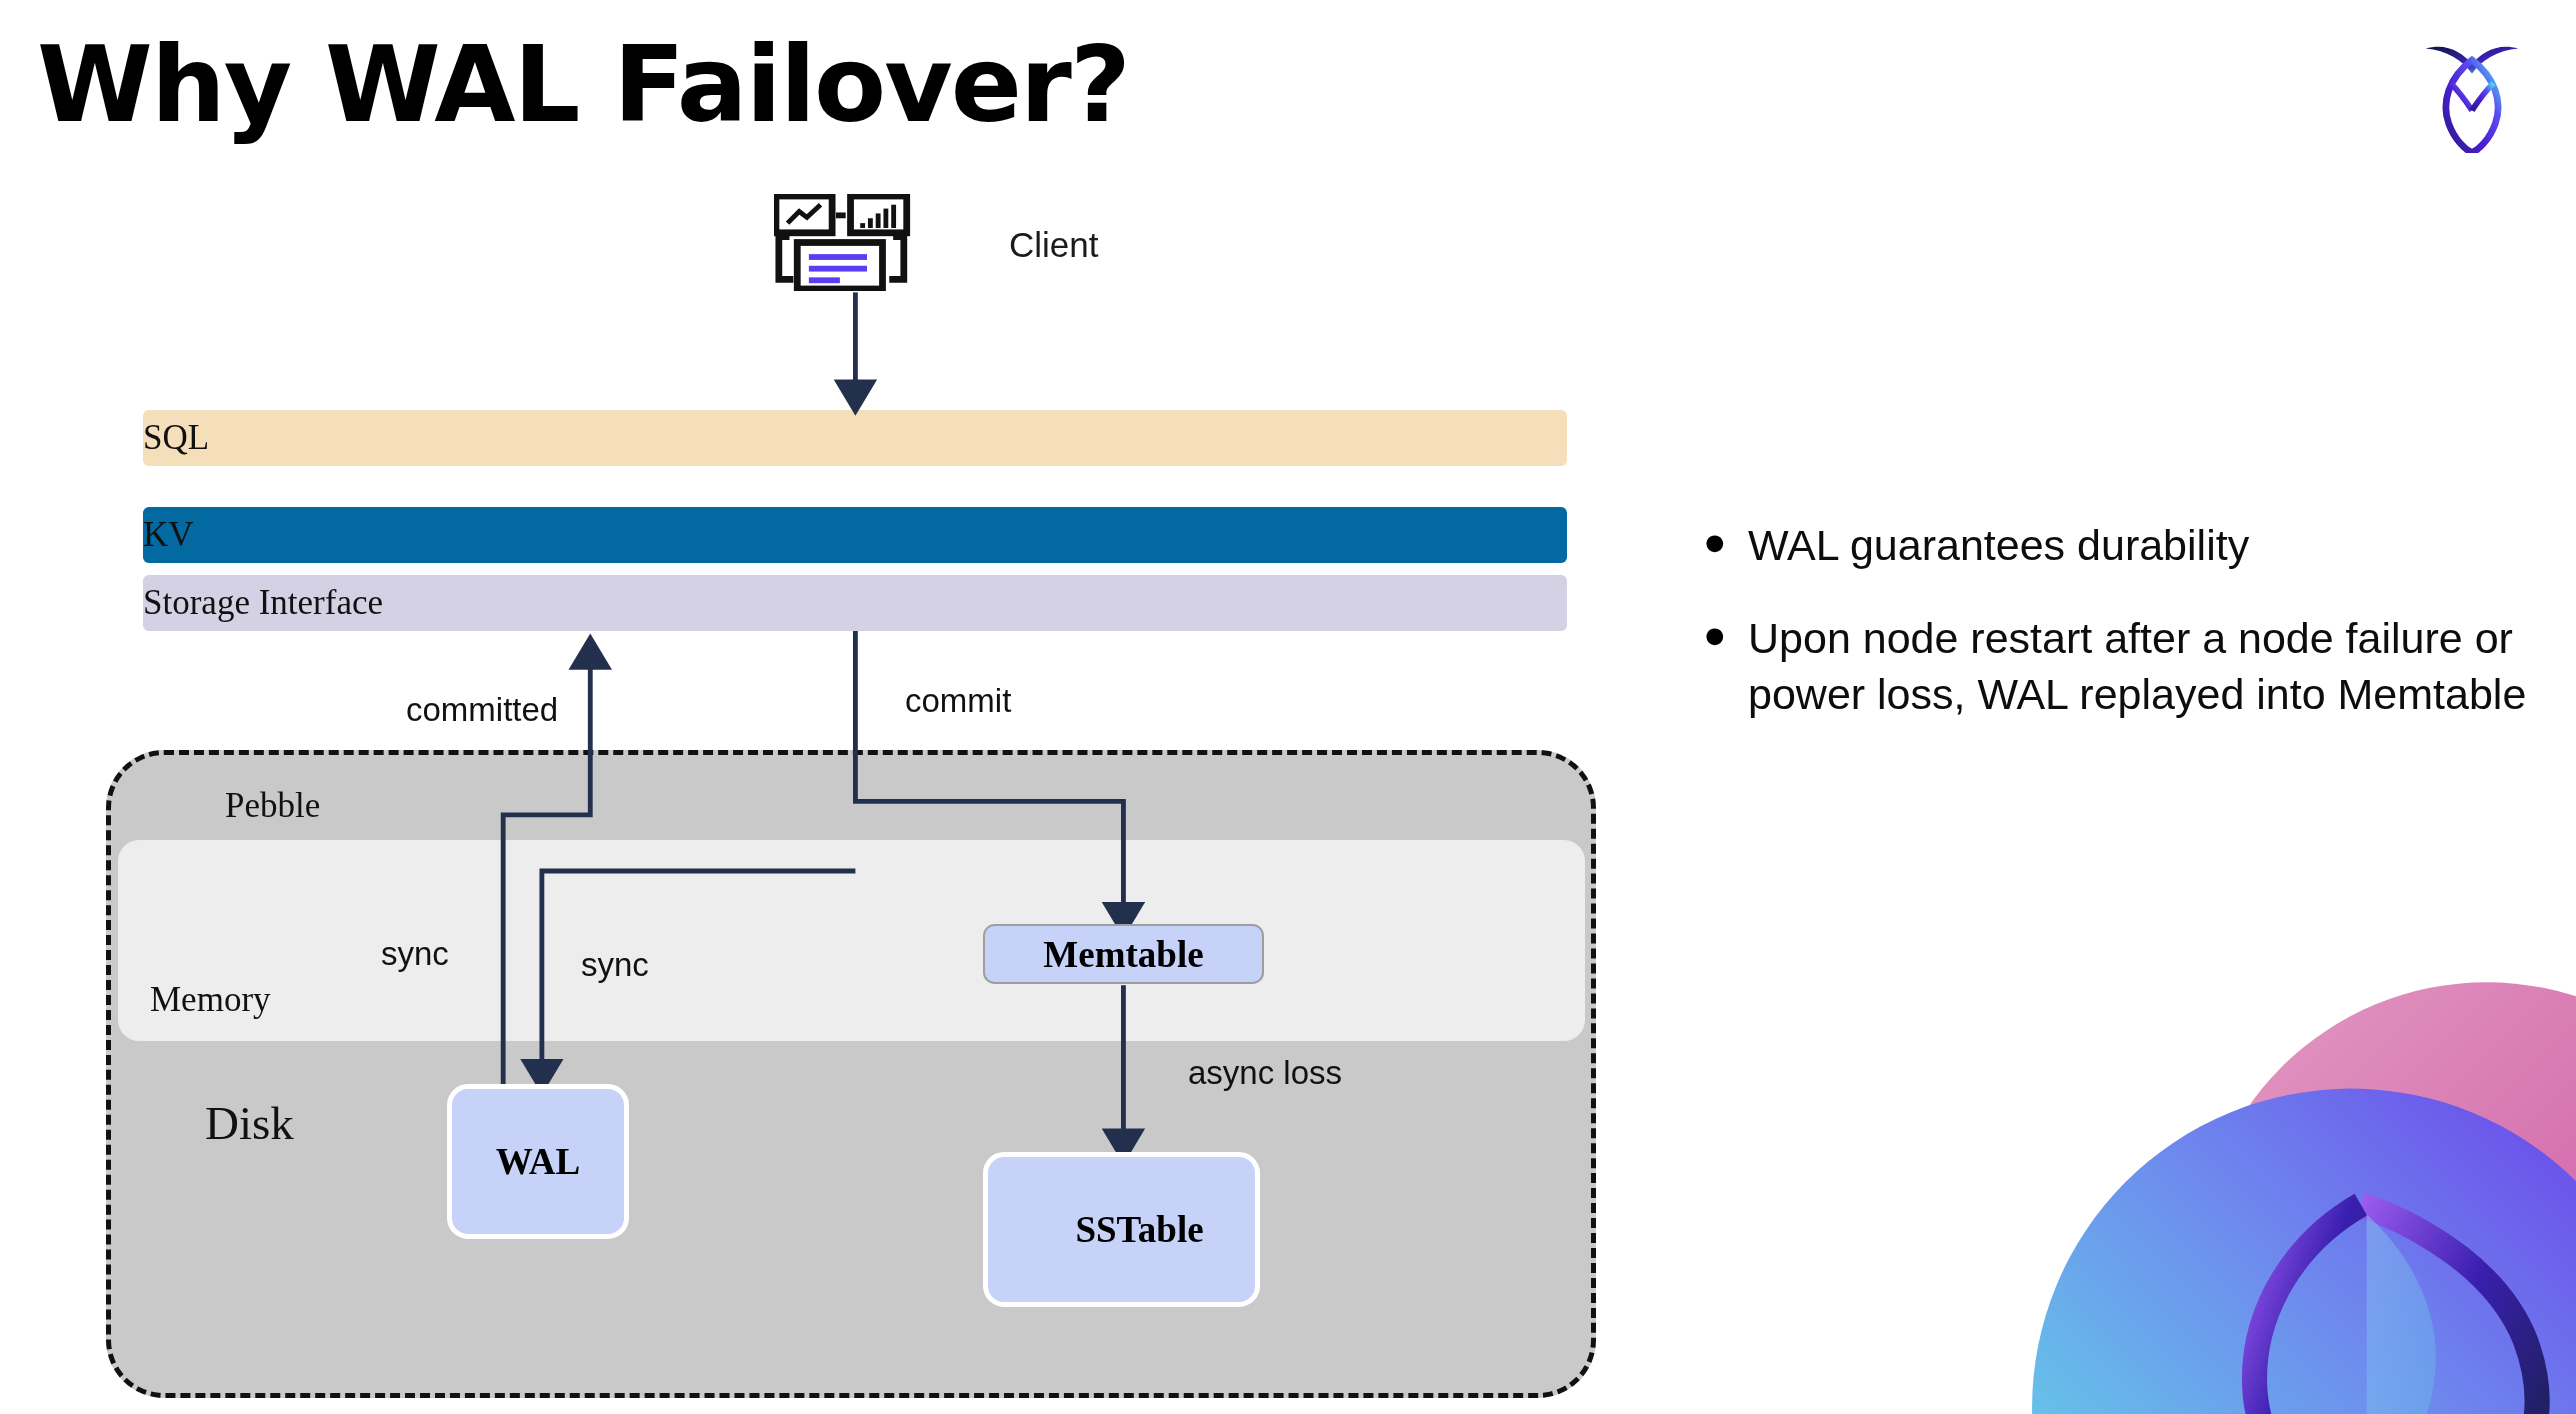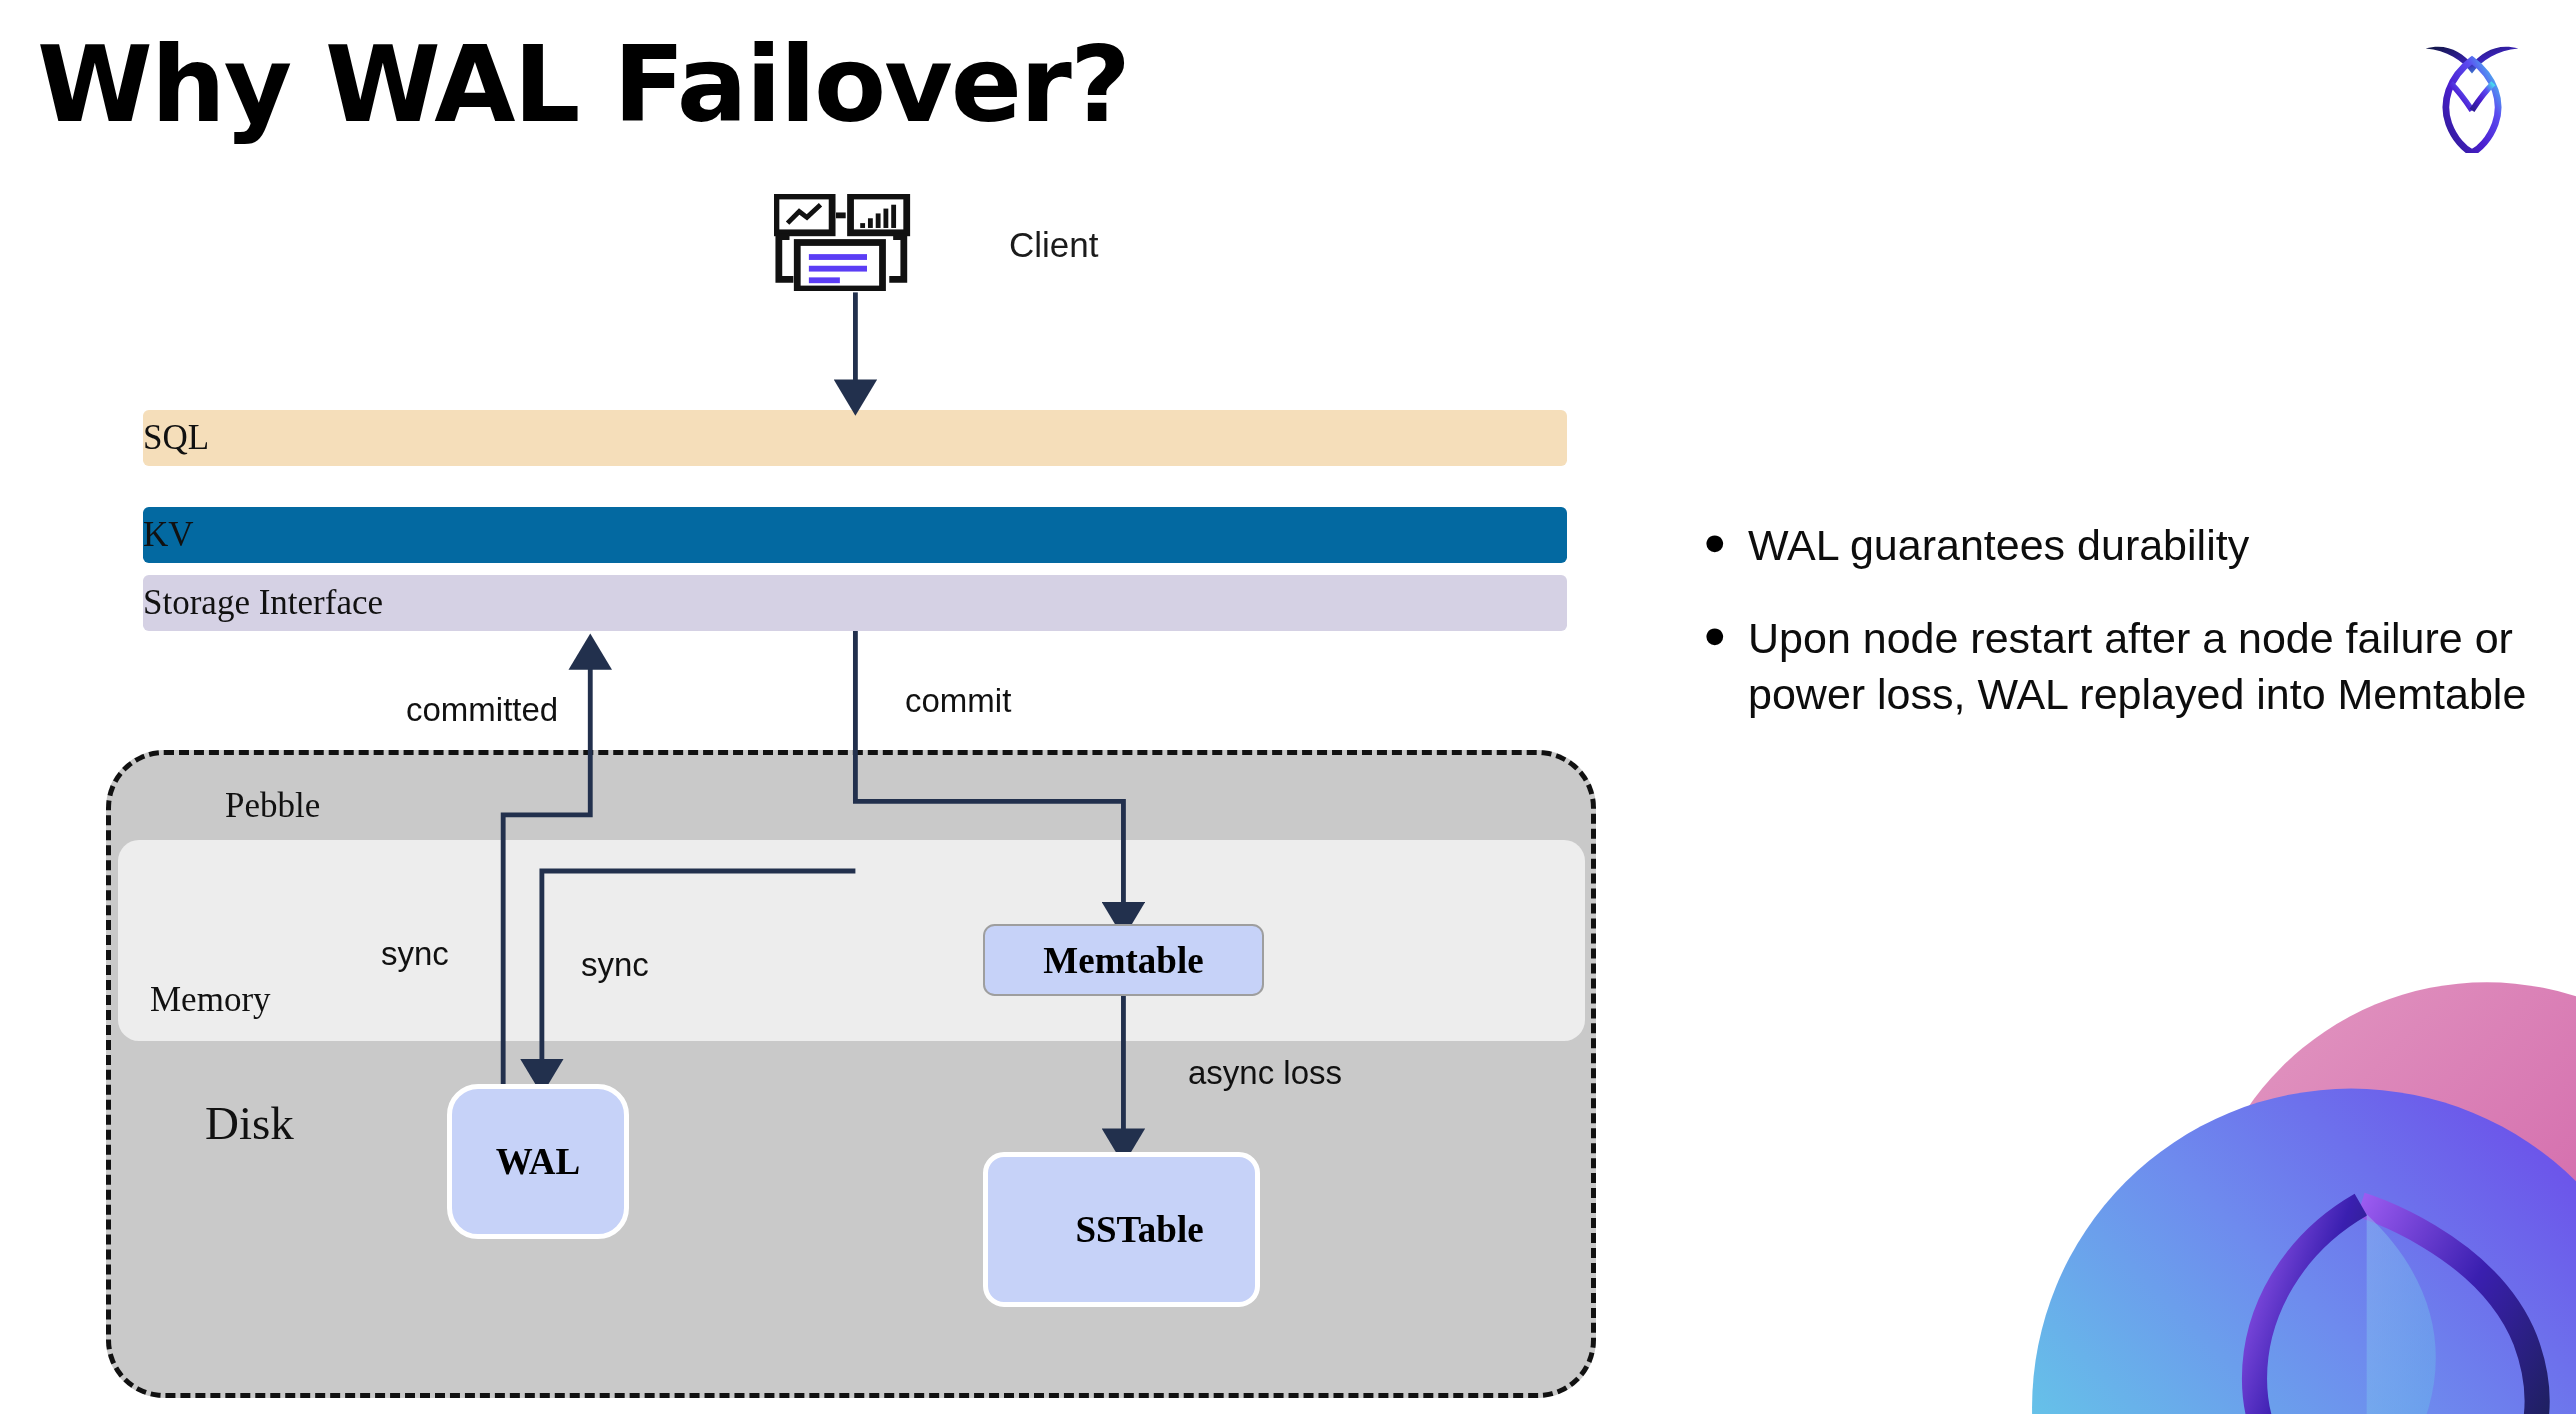--- a/index.html
+++ b/index.html
@@ -50,23 +50,23 @@
               background:#EDEDED;border-radius:21px;}
   #memory-label{position:absolute;left:150px;top:980px;font-size:35px;color:#111;
                 font-family:"Liberation Serif","DejaVu Serif",serif;}
   #disk-label{position:absolute;left:205px;top:1096px;font-size:47px;color:#111;
               font-family:"Liberation Serif","DejaVu Serif",serif;}
 
   
   .node-box{position:absolute;background:#C6D2F8;display:flex;align-items:center;
             justify-content:center;font-family:"Liberation Serif","DejaVu Serif",serif;
             font-weight:bold;font-size:37px;color:#000;box-sizing:border-box;}
-  #node-memtable{left:983px;top:924px;width:281px;height:72px;border-radius:11.6px;
+  #node-memtable{left:983px;top:924px;width:281px;height:60px;border-radius:11.6px;
                  border:2.9px solid #9e9e9e;}
-  #node-wal{left:447px;top:1084px;width:182px;height:155px;border-radius:31px;
+  #node-wal{left:447px;top:1084px;width:182px;height:155px;border-radius:21px;
             border:5.8px solid #ffffff;}
   #node-sstable{left:983px;top:1152px;width:277px;height:155px;border-radius:21px;
                 border:5.8px solid #ffffff;padding-left:36px;}
 
   
   .edge-label{position:absolute;font-size:33px;color:#111;
               font-family:"Liberation Sans",sans-serif;white-space:nowrap;}
   #lbl-committed{left:406px;top:691px;}
   #lbl-commit{left:905px;top:682px;}
   #lbl-sync-1{left:381px;top:935px;}

